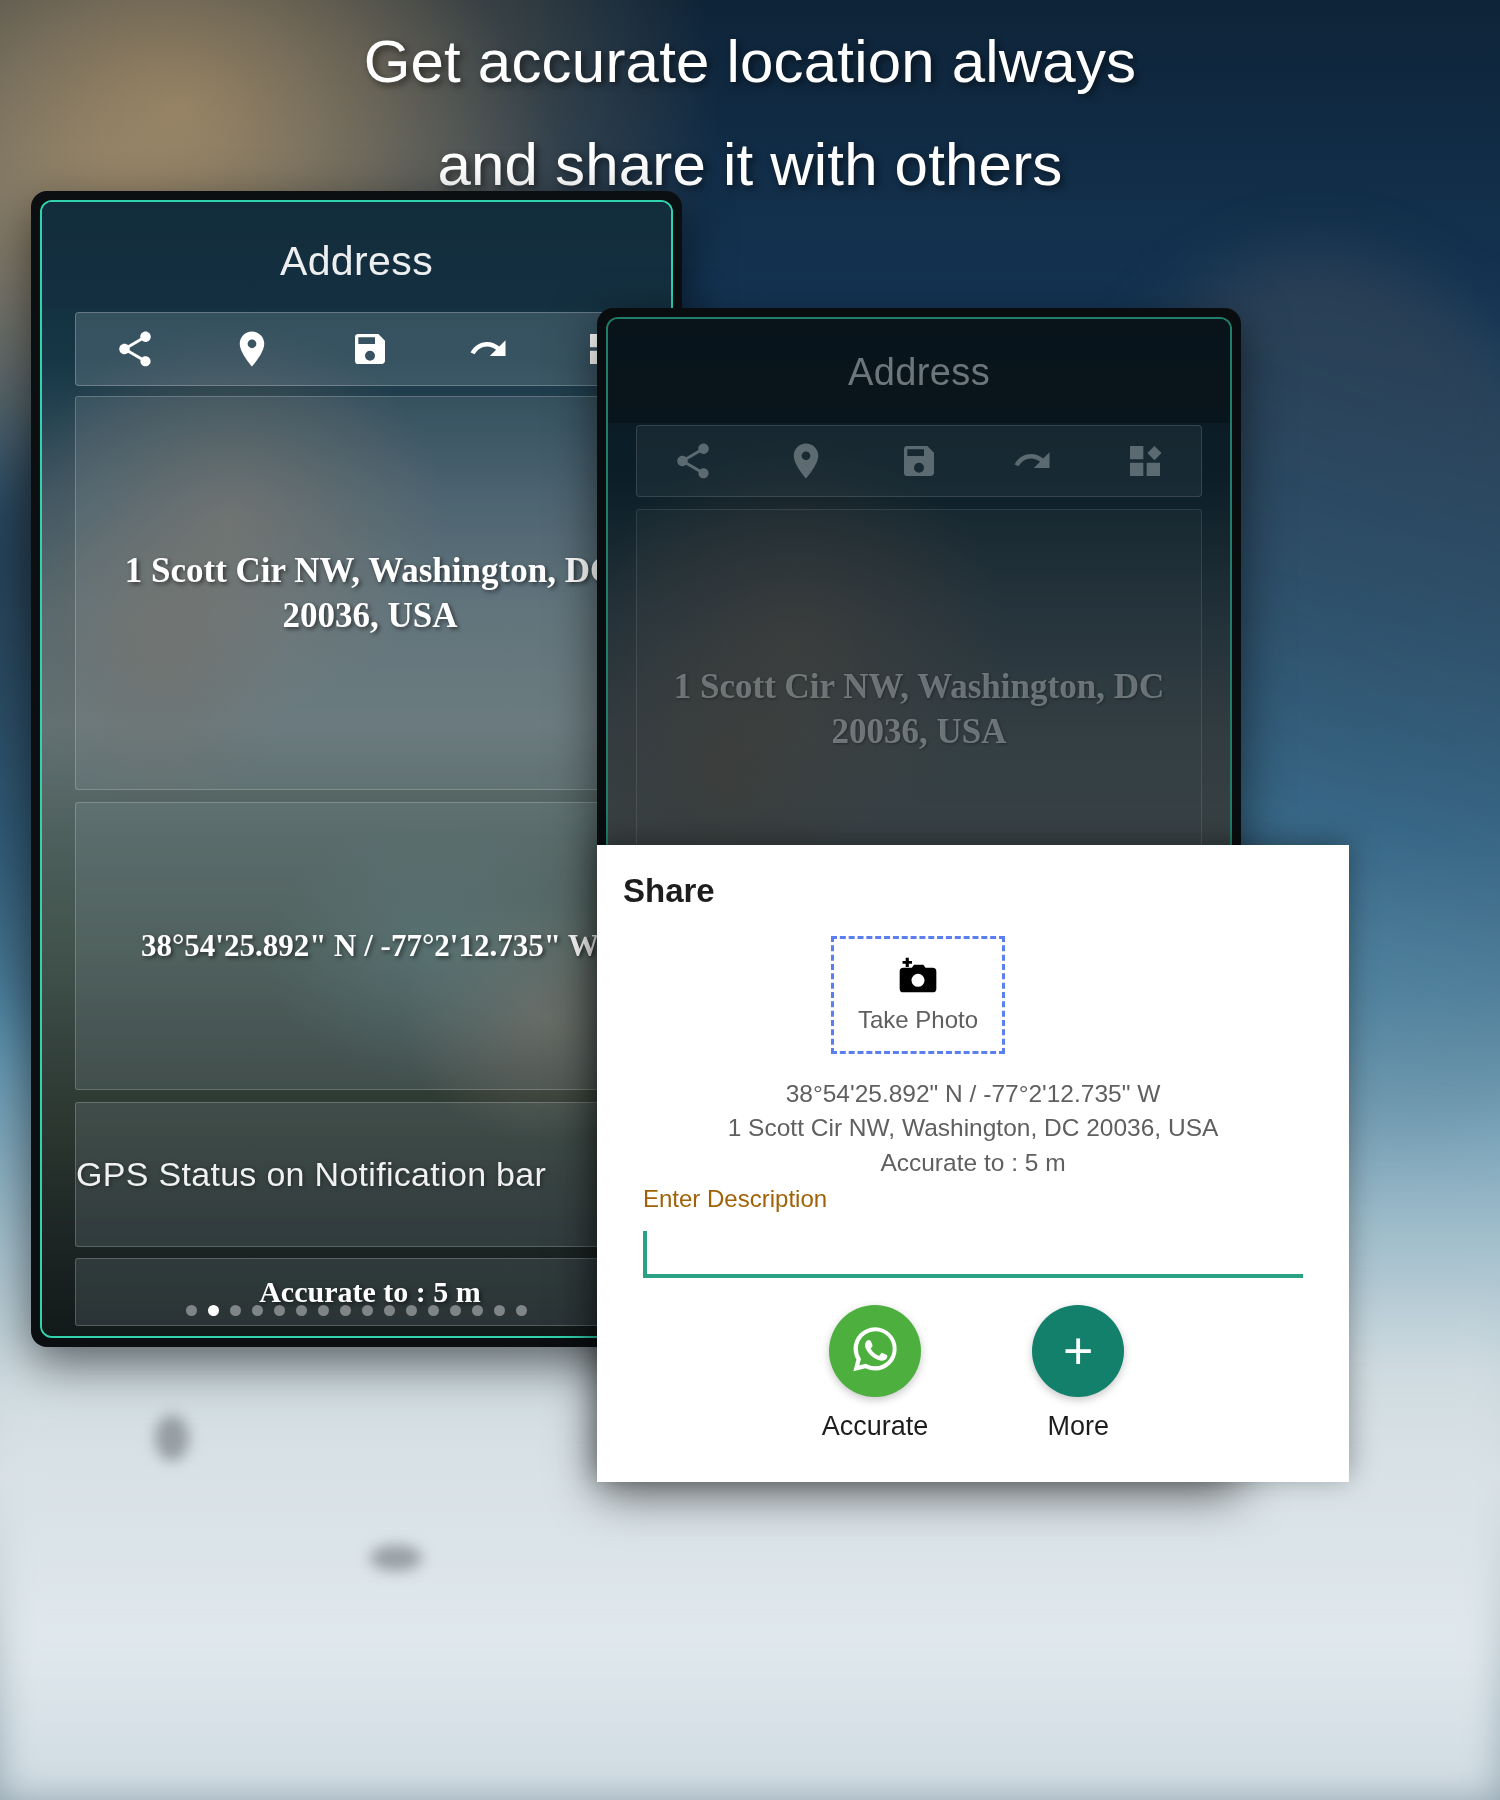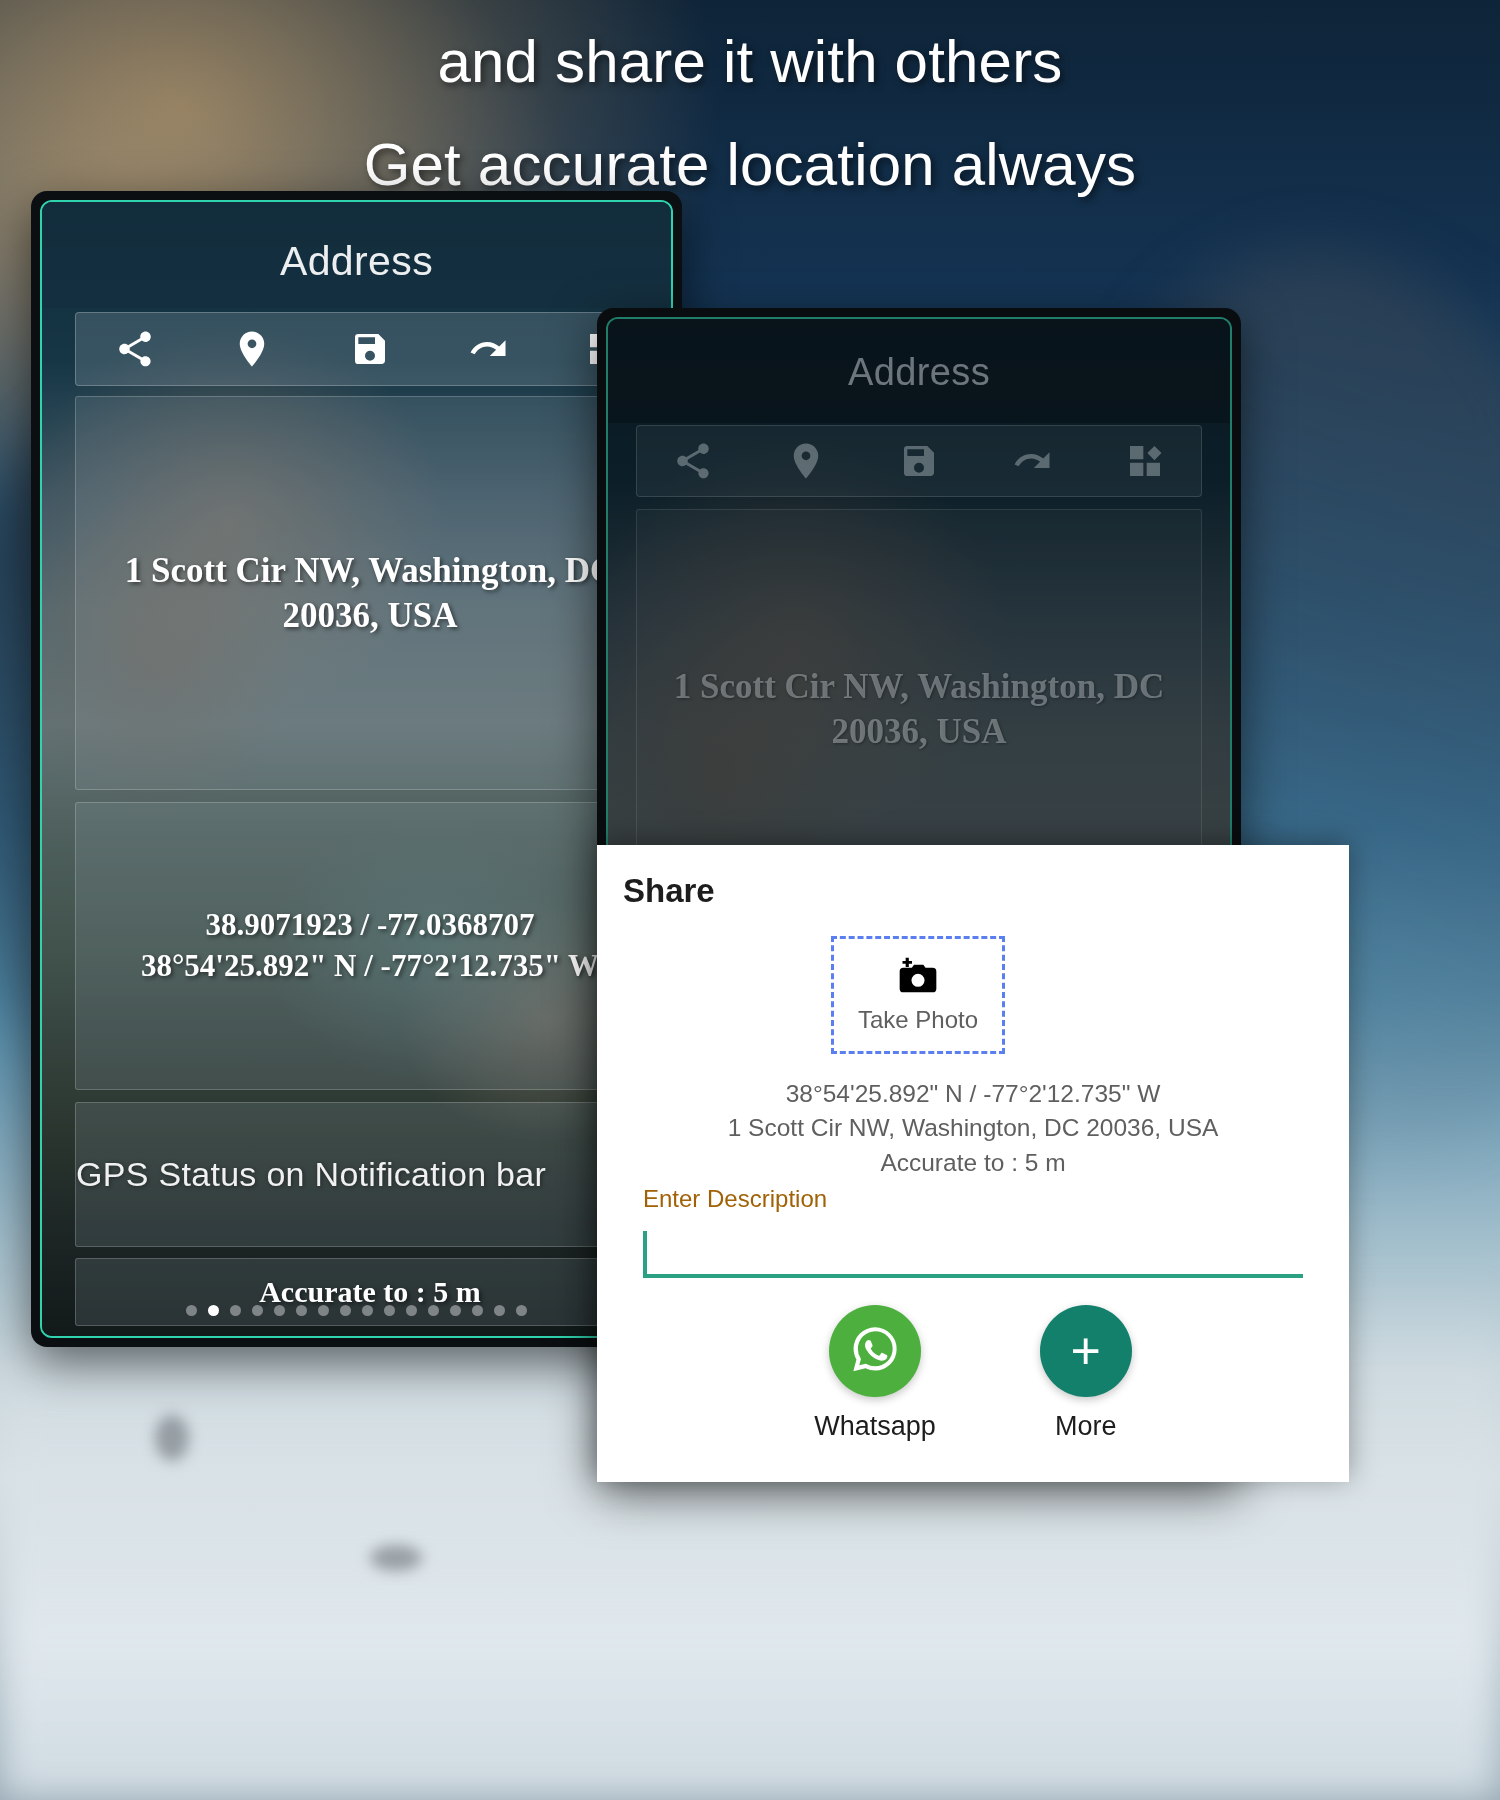--- a/index.html
+++ b/index.html
@@ -288,22 +288,22 @@
 
   <div class="bg-base"></div>
   <div class="bg-rock-l"></div>
   <div class="bg-rock-r"></div>
   <div class="bg-snow"></div>
   <div class="bg-spec" style="left:155px;top:1415px;width:34px;height:46px;"></div>
   <div class="bg-spec" style="left:370px;top:1545px;width:52px;height:26px;"></div>
   <div class="bg-spec" style="left:1290px;top:1200px;width:40px;height:30px;"></div>
 
   <div class="headline">
+    <div>Get accurate location always</div>
     <div>and share it with others</div>
-    <div>Get accurate location always</div>
   </div>
 
   <div class="phone phone-back">
     <div class="screen">
       <div class="app-photo"></div>
       <div class="app-tint"></div>
 
       <div class="app-layer">
         <div class="titlebar-bg"></div>
         <div class="app-title">Address</div>
@@ -345,21 +345,20 @@
             </span>
           </div>
         </div>
 
         <div class="card" style="left:33px; right:6px; top:194px; height:394px;">
           <div class="addr-text">1 Scott Cir NW, Washington, DC 20036, USA</div>
         </div>
 
         <div class="card" style="left:33px; right:6px; top:600px; height:288px;">
           <div>
-            <div class="coord-text">38.9071923 / -77.0368707</div>
             <div class="coord-text">38°54'25.892" N / -77°2'12.735" W</div>
           </div>
         </div>
 
         <div class="card" style="left:33px; right:6px; top:900px; height:145px; justify-content:flex-start; ">
           <div class="gps-text">GPS Status on Notification bar</div>
         </div>
 
         <div class="card" style="left:33px; right:6px; top:1056px; height:68px;">
           <div class="acc-text">Accurate to : 5 m</div>
@@ -468,21 +467,21 @@
 
     <div class="share-actions">
       <div class="share-item">
         <div class="circle" style="background:#4caf3e;">
           <span>
             <svg width="52" height="52" viewBox="0 0 24 24" fill="#fff">
               <path d="M12.04 2A9.9 9.9 0 0 0 2.1 11.9c0 1.75.46 3.46 1.34 4.96L2 22.3l5.58-1.4a9.9 9.9 0 0 0 4.46 1.08h.01a9.9 9.9 0 0 0 9.93-9.9A9.9 9.9 0 0 0 12.04 2zm0 1.8a8.1 8.1 0 0 1 8.13 8.1 8.1 8.1 0 0 1-8.13 8.1 8.2 8.2 0 0 1-4.02-1.06l-.3-.17-2.98.75.79-2.9-.19-.31a8.05 8.05 0 0 1-1.24-4.3 8.1 8.1 0 0 1 7.94-8.2zm-3.1 4.1c-.17 0-.44.06-.67.31-.23.25-.88.86-.88 2.1s.9 2.43 1.03 2.6c.13.17 1.76 2.8 4.33 3.81 2.14.84 2.57.67 3.04.63.46-.04 1.5-.61 1.71-1.2.21-.59.21-1.09.15-1.2-.06-.1-.23-.17-.48-.29-.25-.12-1.5-.74-1.73-.82-.23-.09-.4-.13-.57.12-.17.25-.65.82-.8.99-.15.17-.29.19-.54.06-.25-.12-1.07-.39-2.03-1.25-.75-.67-1.26-1.5-1.4-1.75-.15-.25-.02-.38.11-.5.11-.11.25-.29.38-.44.12-.15.16-.25.25-.42.08-.17.04-.31-.02-.44-.06-.12-.56-1.37-.77-1.87-.2-.49-.4-.42-.56-.43h-.45z"></path>
             </svg>
           </span>
         </div>
-        <span class="lbl">Whatsapp</span>
+        <span class="lbl">Accurate</span>
       </div>
 
 
       <div class="share-item">
         <div class="circle" style="background:#12806a;">
           <span class="plus-glyph">+</span>
         </div>
         <span class="lbl">More</span>
       </div>
     </div>

